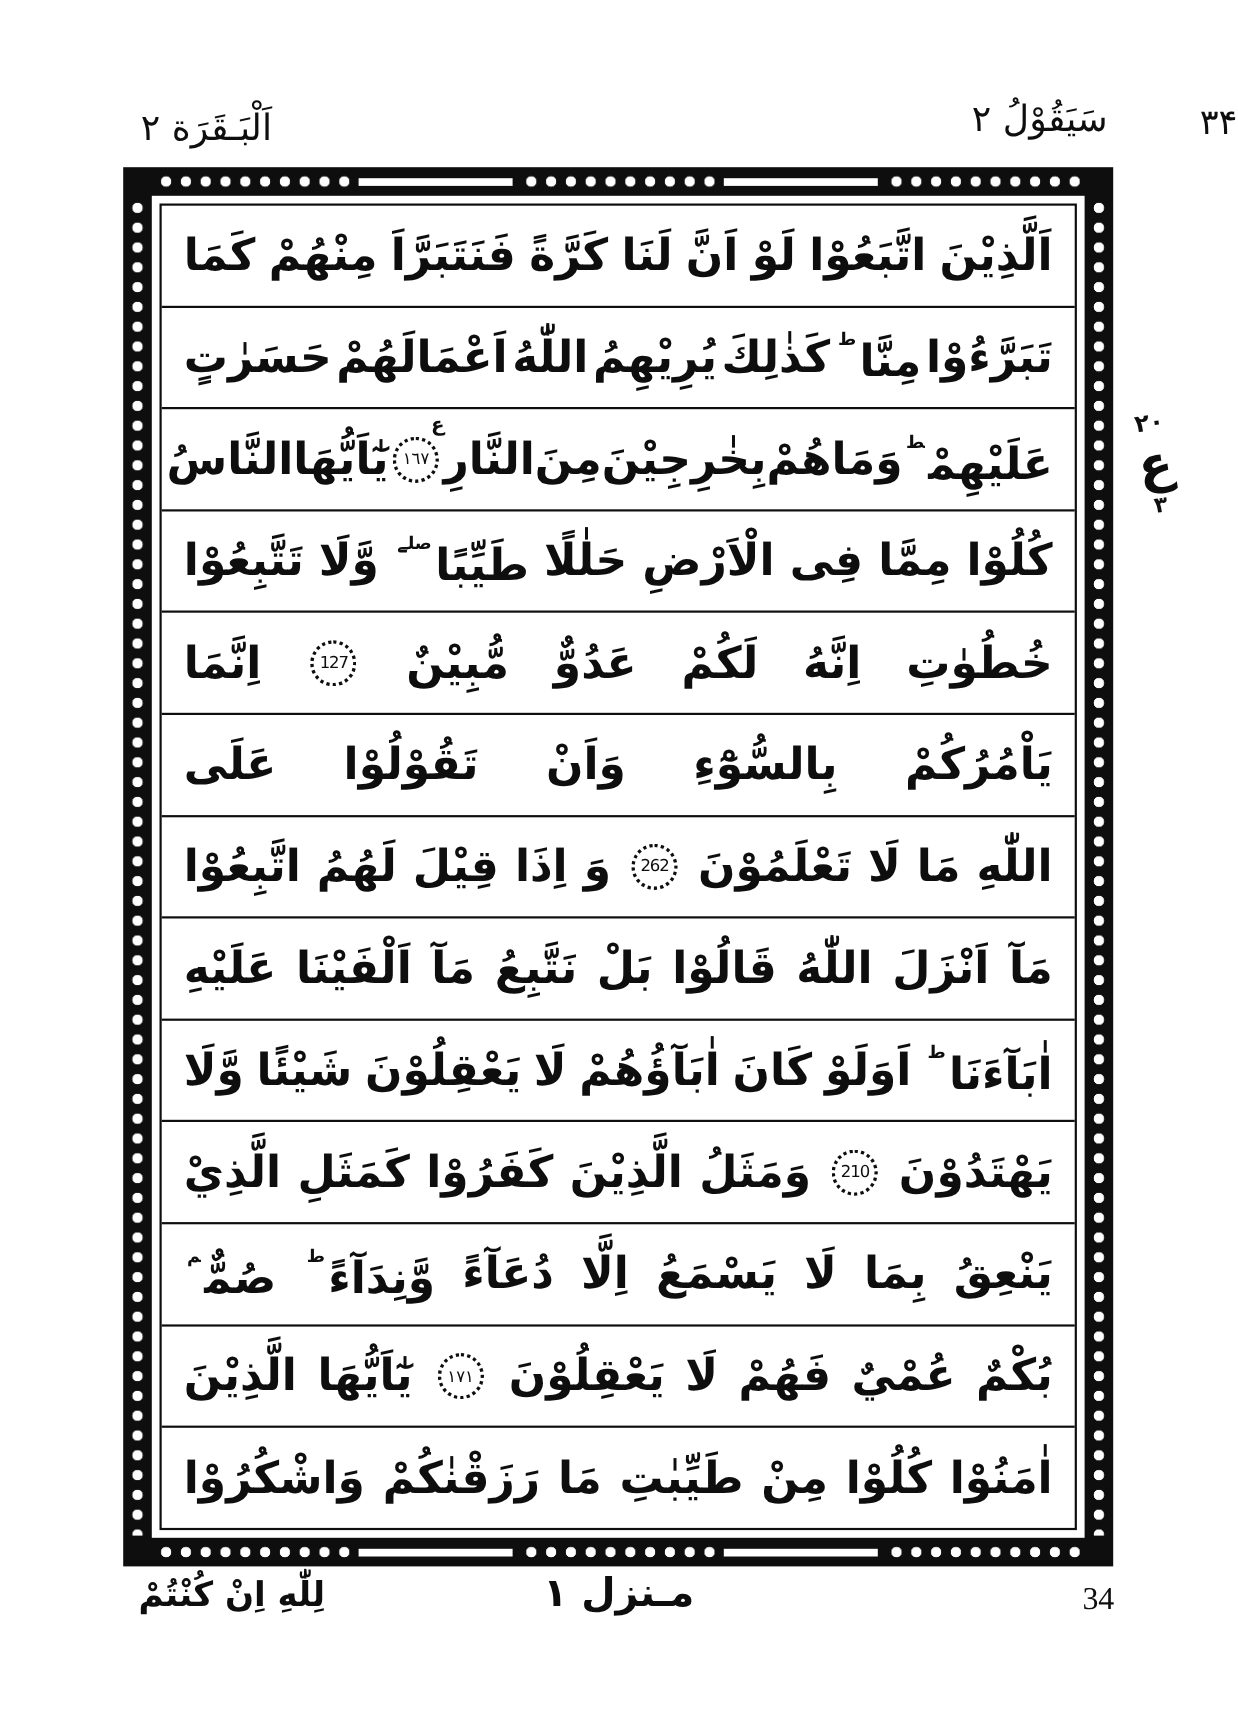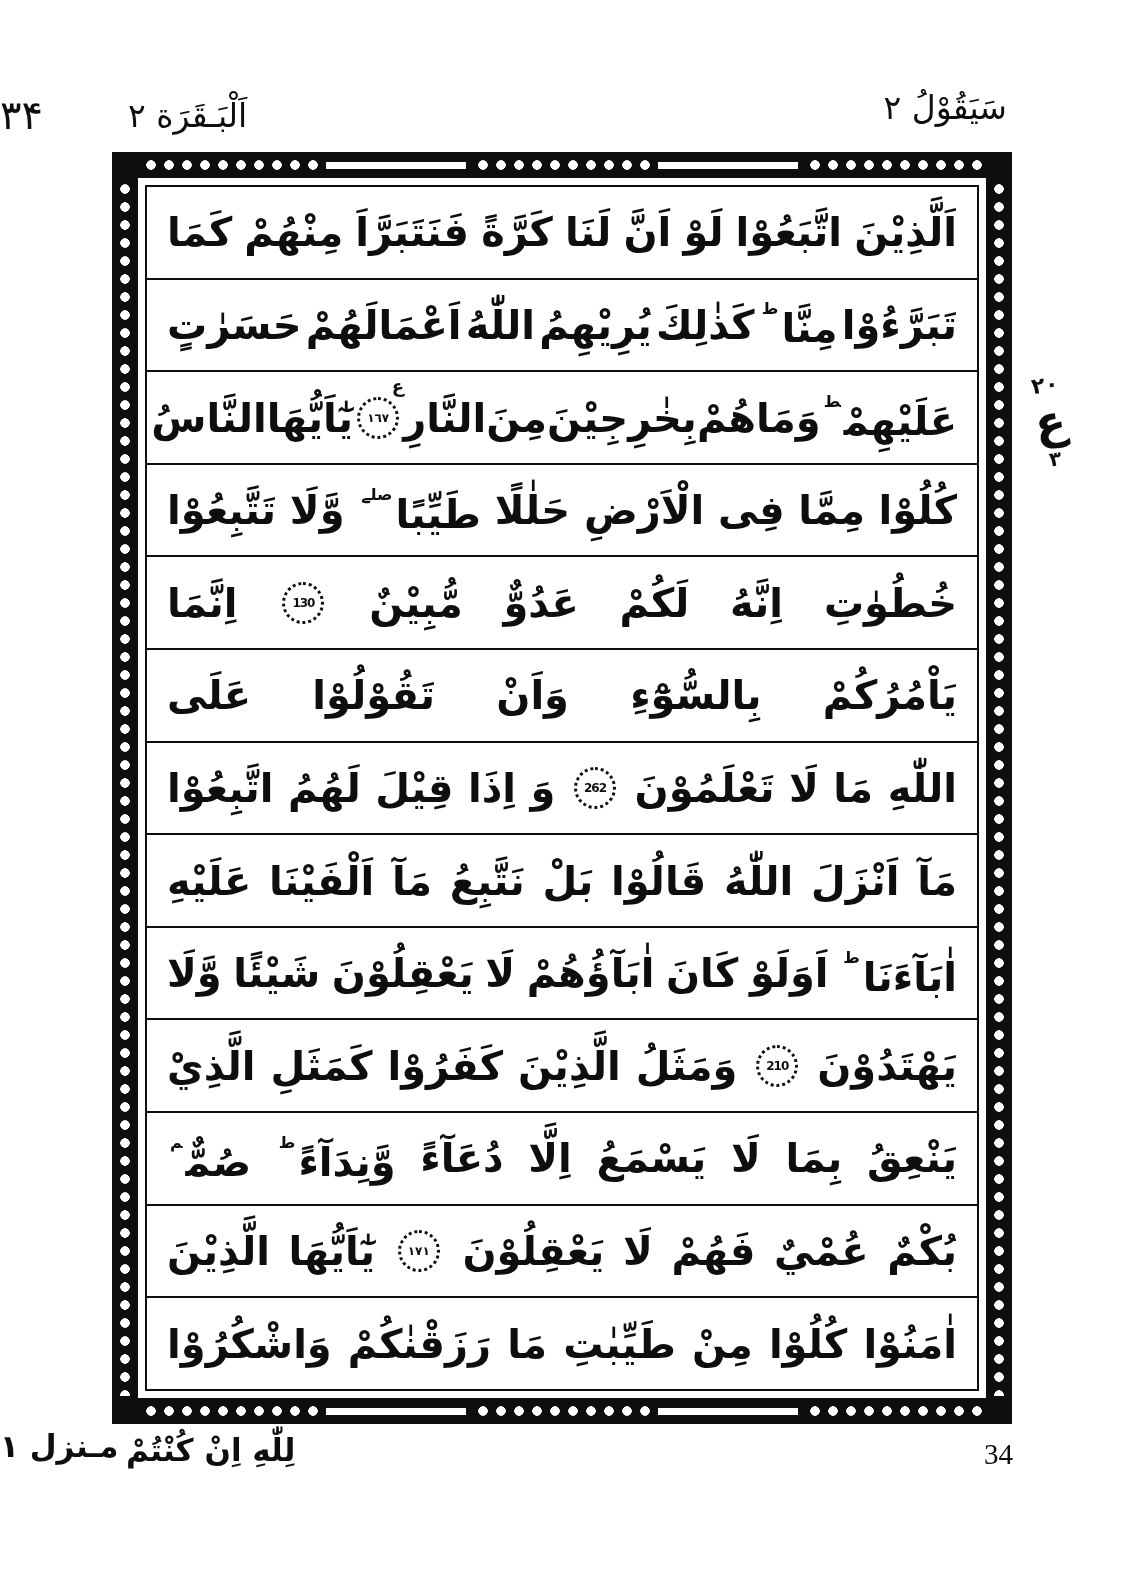--- a/index.html
+++ b/index.html
@@ -3,21 +3,21 @@
 <meta charset="utf-8">
 <style>
   html,body{margin:0;padding:0;background:#ffffff;}
   body{
     width:1125px;height:1575px;position:relative;overflow:hidden;
     font-family:"DejaVu Sans",sans-serif;color:#0e0e0e;
   }
   
   .hdr{position:absolute;top:96px;font-weight:normal;font-size:33px;direction:rtl;white-space:nowrap;}
   .hdr-left{left:128px;}
-  .hdr-center{left:0;right:0;text-align:left;top:92px;font-size:40px;}
+  .hdr-center{left:0;right:0;text-align:right;top:92px;font-size:32px;}
   .hdr-right{right:118px;top:88px;margin-left:40px;}
   
   .frame{
     position:absolute;left:112px;top:152px;width:900px;height:1272px;
     background:#0e0e0e;box-sizing:border-box;padding:26px;
   }
   
   .orn{position:absolute;overflow:hidden;}
   .orn-h{left:30px;right:30px;height:16px;display:flex;align-items:center;}
   .orn-top{top:5px;}
@@ -44,34 +44,34 @@
     font-size:40px;font-weight:bold;white-space:nowrap;line-height:1;
   }
   .row:last-child{border-bottom:none;}
   .word{display:inline-block;}
   .pause{font-size:16px;vertical-align:28px;margin:0 3px;font-weight:bold;}
   .medallion{
     position:relative;display:inline-flex;align-items:center;justify-content:center;
     width:42px;height:42px;border-radius:50%;border:3px dotted #0e0e0e;
     box-sizing:border-box;flex:0 0 auto;margin:0 4px;
   }
-  .medallion .num{font-size:12px;font-weight:bold;letter-spacing:-1px;}
+  .medallion .num{font-size:15px;font-weight:normal;letter-spacing:-1px;}
   .medallion .sup{position:absolute;top:-22px;right:-8px;font-size:18px;font-weight:bold;}
   
   .ruku{
     position:absolute;left:1014px;top:372px;width:72px;display:flex;flex-direction:column;
     align-items:center;direction:rtl;font-weight:bold;transform:rotate(-8deg);
   }
   .ruku .top{font-size:22px;}
   .ruku .ain{font-size:46px;line-height:1;margin:2px 0;}
   .ruku .bottom{font-size:20px;}
   
   .ftr{position:absolute;direction:rtl;font-weight:bold;white-space:nowrap;}
   .ftr-left{left:126px;top:1432px;font-size:31px;}
-  .ftr-center{left:0;right:0;top:1428px;text-align:left;font-size:31px;}
+  .ftr-center{left:0;right:0;top:1428px;text-align:center;font-size:36px;}
   .ftr-right{right:112px;top:1438px;font-size:29px;font-family:"Liberation Serif","DejaVu Serif",serif;font-weight:normal;direction:ltr;}
 </style>
 </head>
 <body>
 
 <div class="hdr hdr-left">اَلْبَـقَرَة ٢</div>
 <div class="hdr hdr-center">۳۴</div>
 <div class="hdr hdr-right">سَيَقُوْلُ ٢</div>
 
 <div class="frame">
@@ -138,21 +138,21 @@
           <span class="word">وَّلَا</span>
           <span class="word">تَتَّبِعُوْا</span>
         </div>
         <div class="row">
           <span class="word">خُطُوٰتِ</span>
           <span class="word">اِنَّهُ</span>
           <span class="word">لَكُمْ</span>
           <span class="word">عَدُوٌّ</span>
           <span class="word">مُّبِيْنٌ</span>
           <span class="medallion">
-            <span class="num">130</span>
+            <span class="num">127</span>
           </span>
           <span class="word">اِنَّمَا</span>
         </div>
         <div class="row">
           <span class="word">يَاْمُرُكُمْ</span>
           <span class="word">بِالسُّوْٓءِ</span>
           <span class="word">وَاَنْ</span>
           <span class="word">تَقُوْلُوْا</span>
           <span class="word">عَلَى</span>
         </div>

